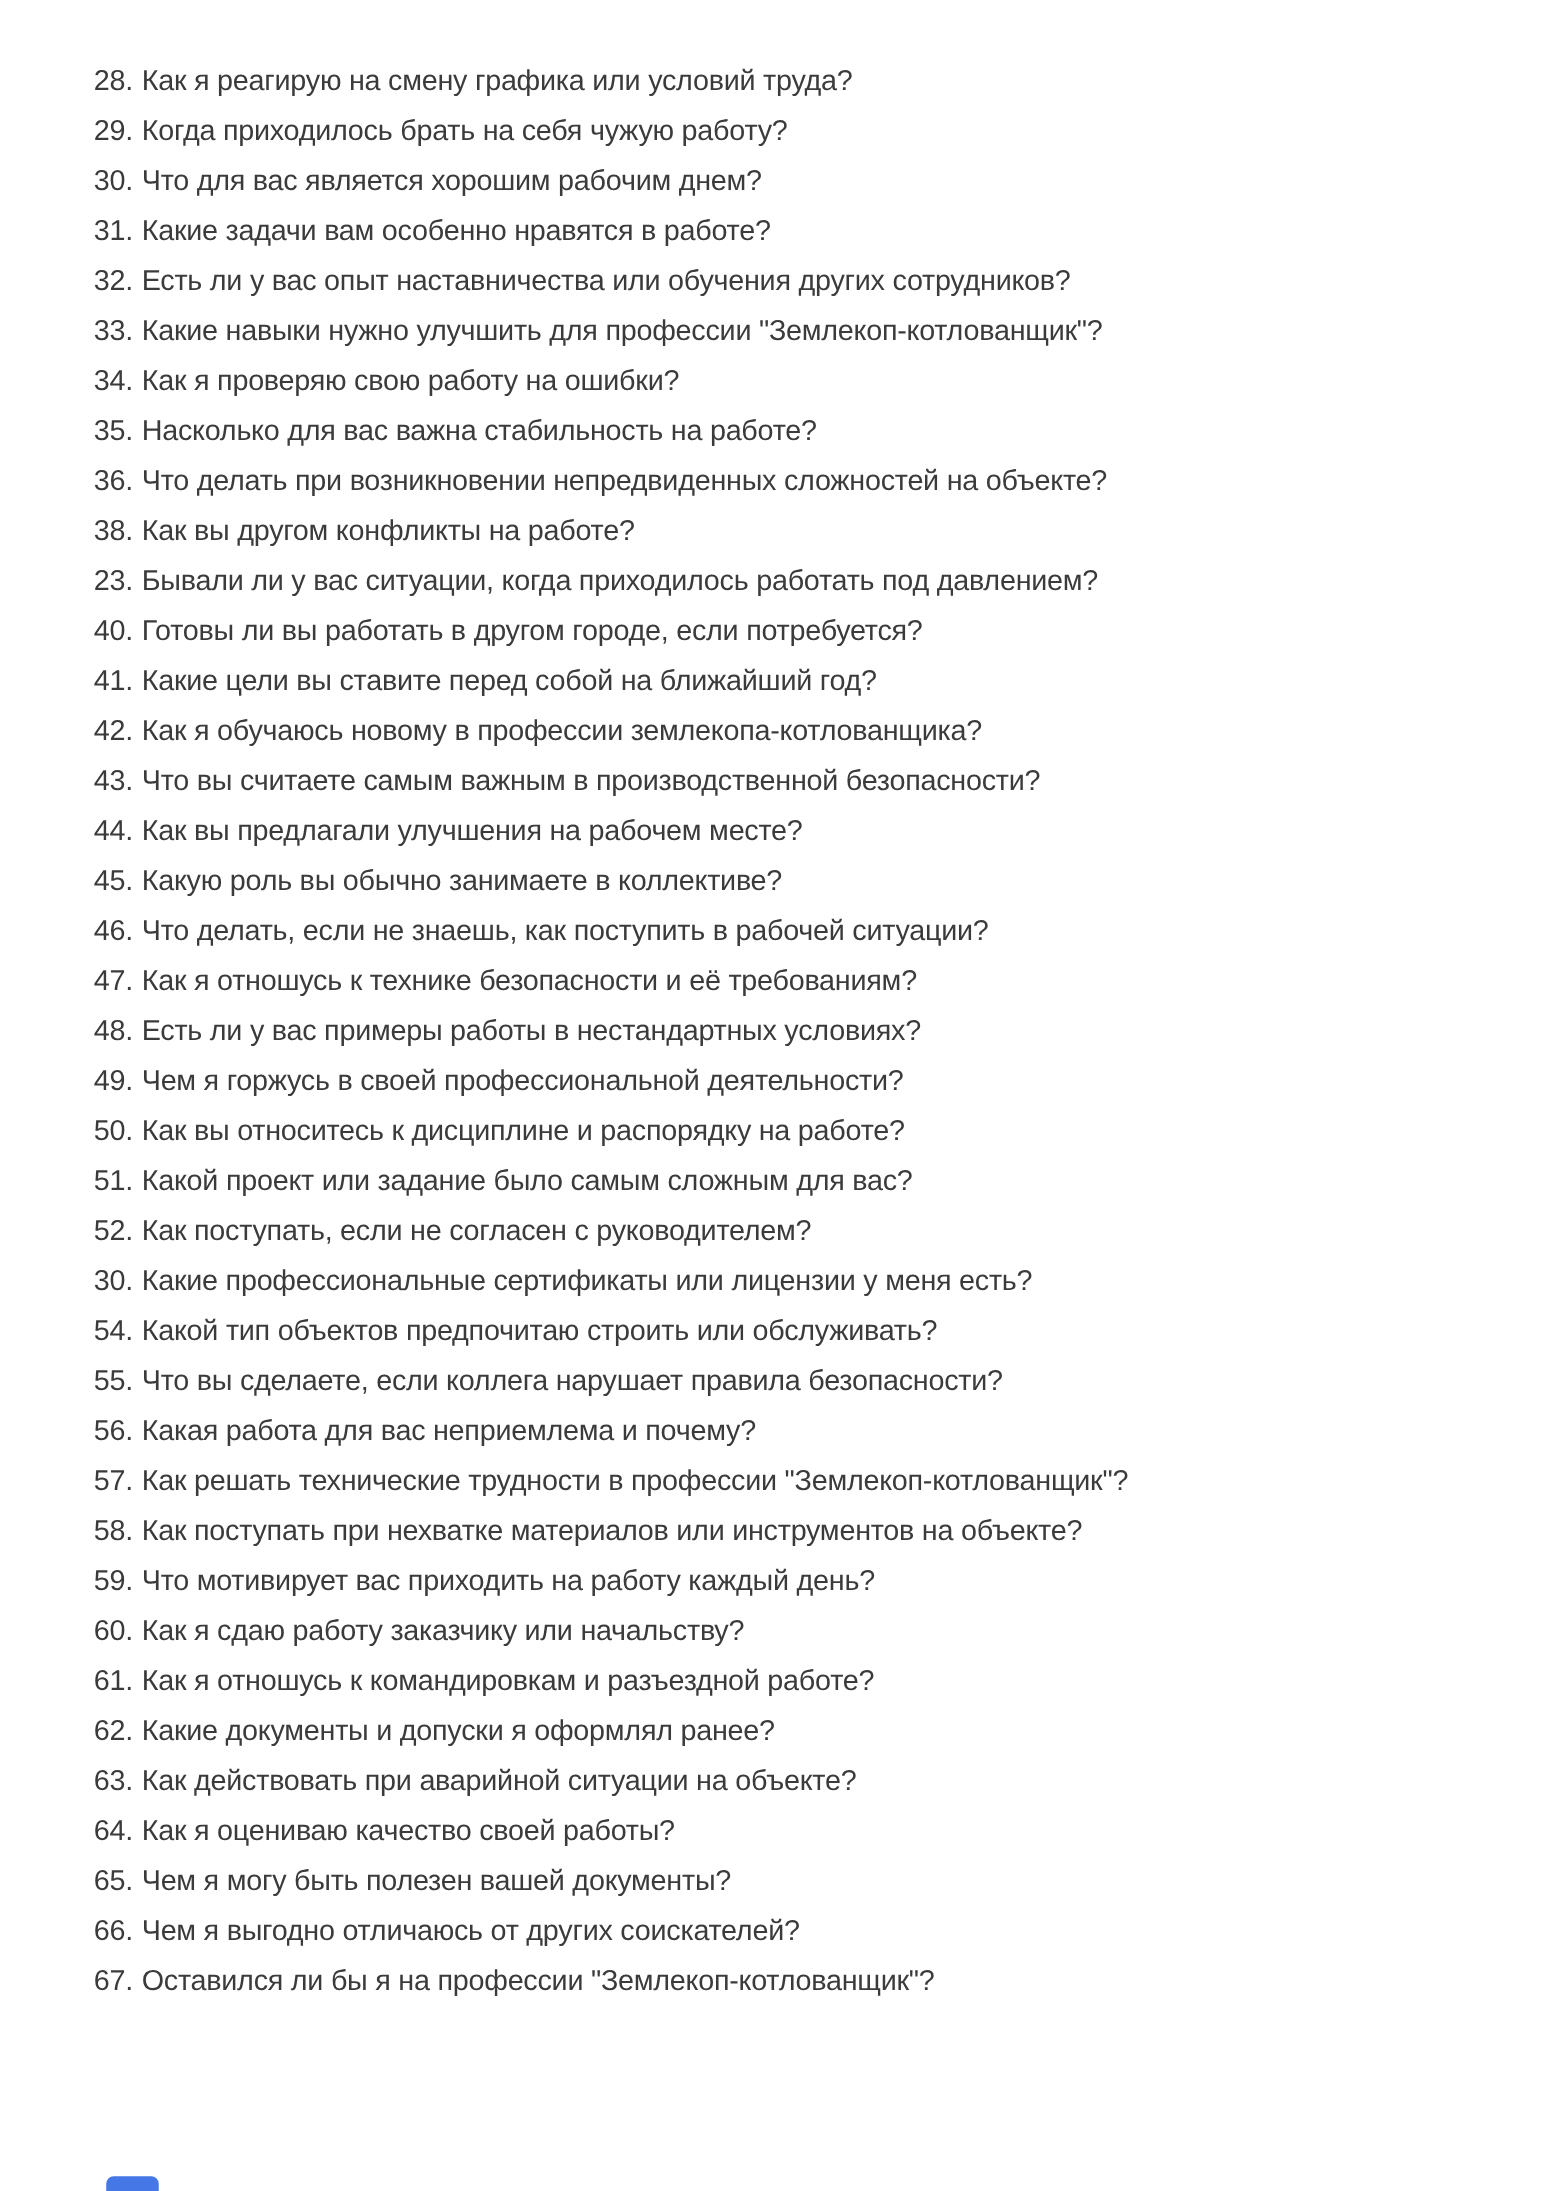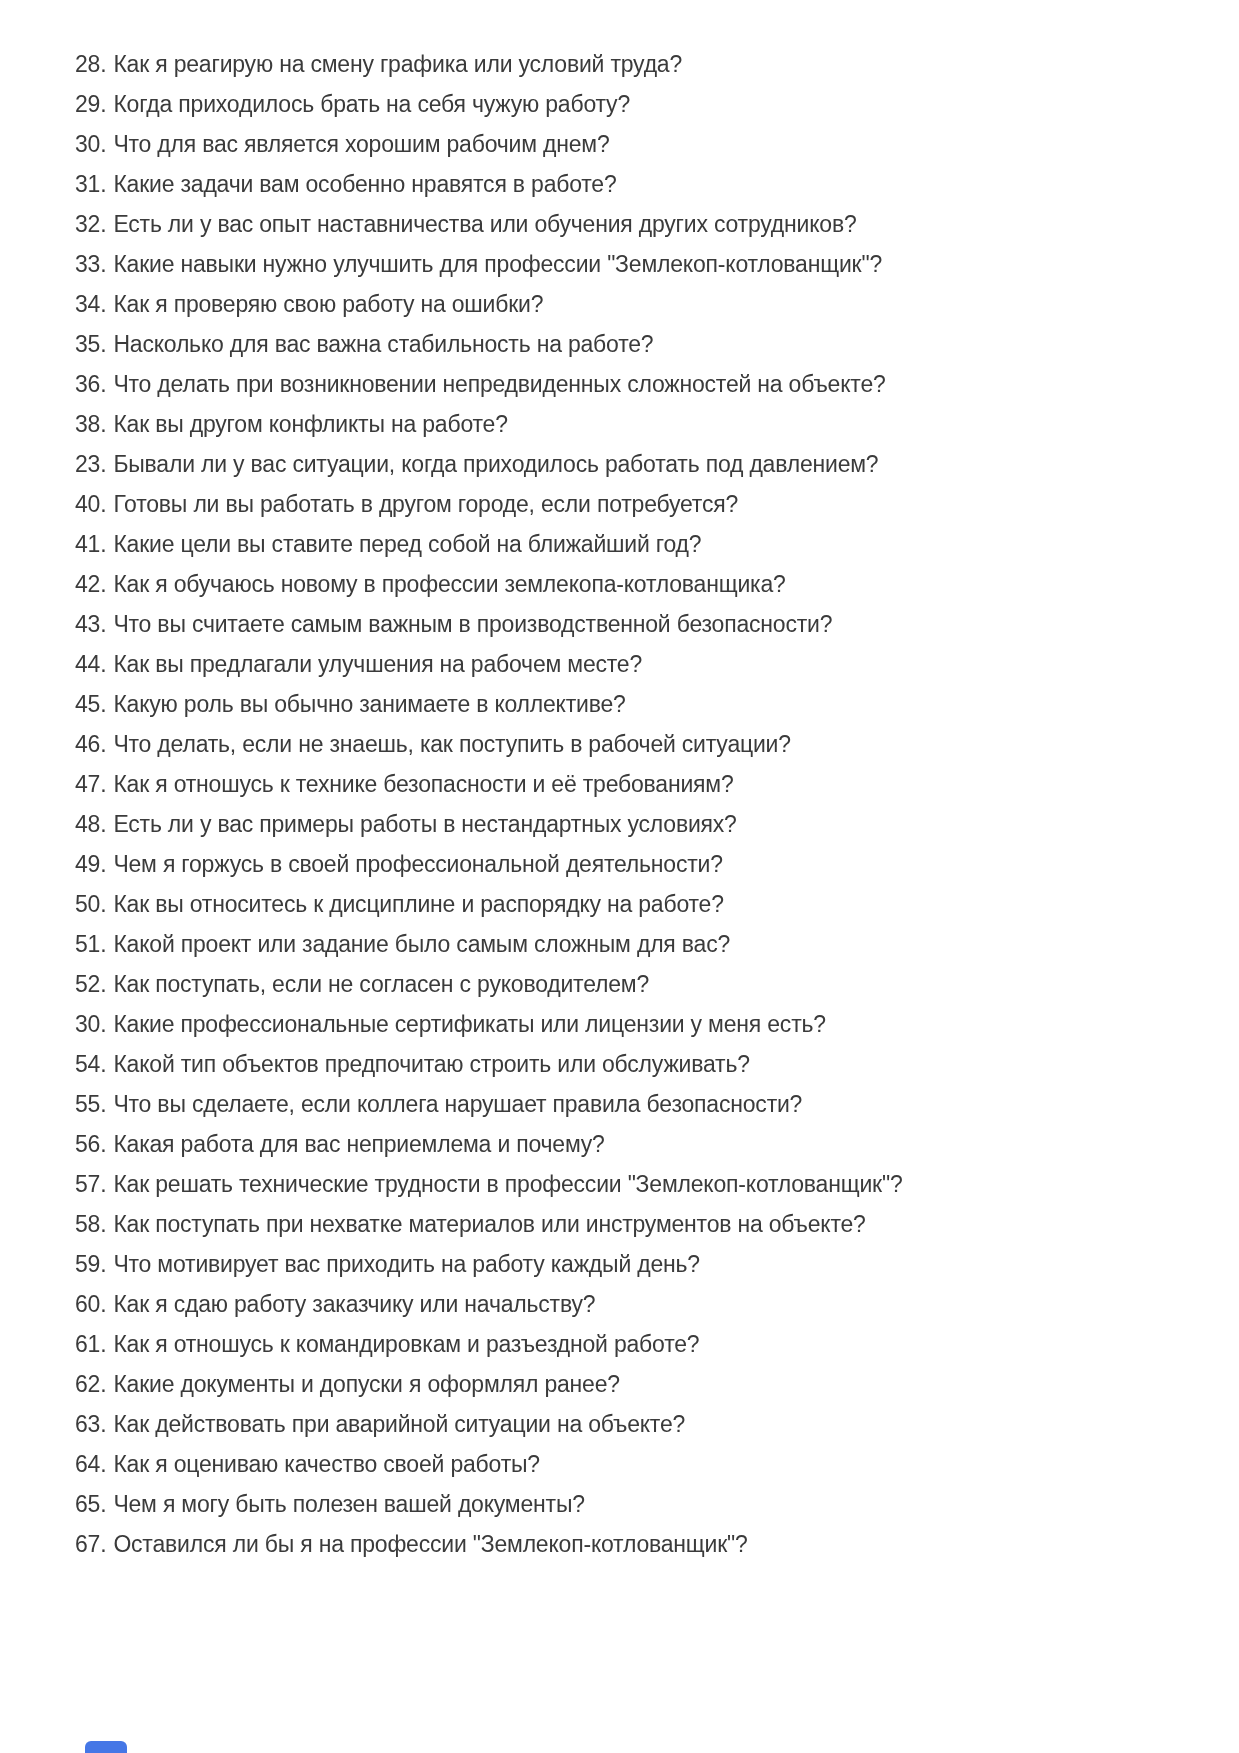--- a/index.html
+++ b/index.html
@@ -193,20 +193,23 @@
       </li>
 
       <li class="question-item">
         <span class="q-num">64.</span><span class="q-text">Как я оцениваю качество своей работы?</span>
       </li>
 
       <li class="question-item">
         <span class="q-num">65.</span><span class="q-text">Чем я могу быть полезен вашей документы?</span>
       </li>
 
+      <li class="question-item">
+        <span class="q-num">66.</span><span class="q-text">Чем я выгодно отличаюсь от других соискателей?</span>
+      </li>
 
       <li class="question-item">
         <span class="q-num">67.</span><span class="q-text">Оставился ли бы я на профессии "Землекоп-котлованщик"?</span>
       </li>
     </ol>
 
   <div class="blue-fragment" style="background: rgb(69, 119, 230);"></div>
 </div>
 
 </body></html>

